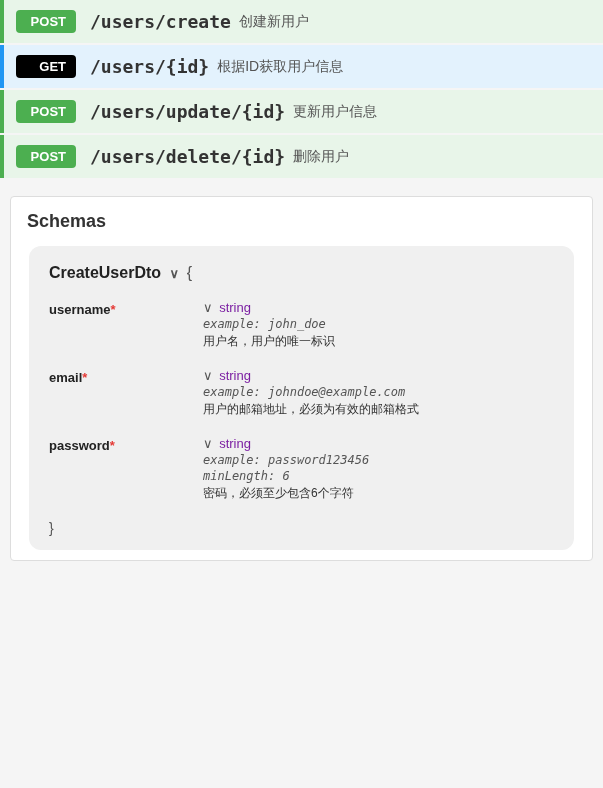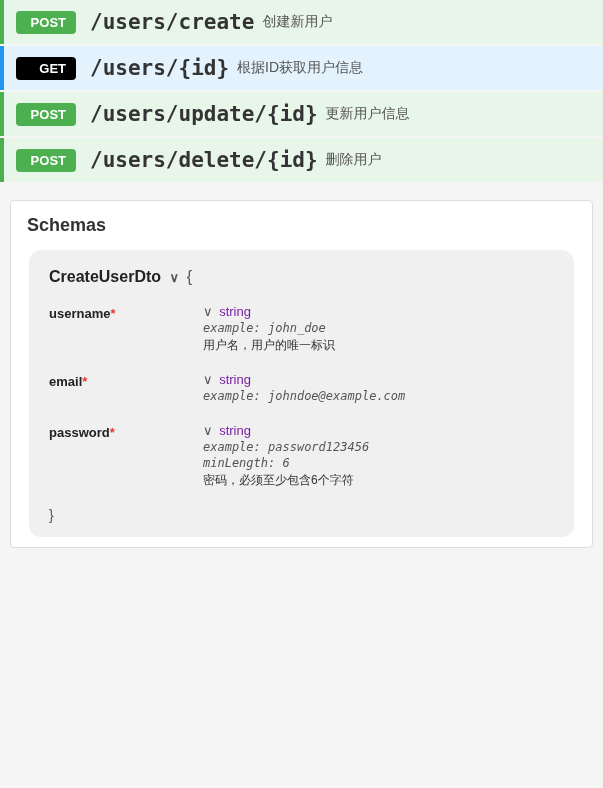--- a/index.html
+++ b/index.html
@@ -47,21 +47,21 @@
 
     .method-badge.post {
       background: #4caf50;
     }
 
     .method-badge.get {
       background: #000000;
     }
 
     .api-path {
-      font-size: 21px;
+      font-size: 18px;
       font-weight: bold;
       color: #333;
       margin-right: 8px;
       font-family: monospace;
     }
 
     .api-desc {
       font-size: 14px;
       color: #555;
     }
@@ -211,20 +211,21 @@
             <div class="field-type"><span class="arrow">∨</span> string</div>
             <div class="field-example">example: john_doe</div>
             <div class="field-desc">用户名，用户的唯一标识</div>
           </div>
         </div>
         <div class="schema-field">
           <div class="field-name">email<span class="required">*</span></div>
           <div class="field-details">
             <div class="field-type"><span class="arrow">∨</span> string</div>
             <div class="field-example">example: johndoe@example.com</div>
+            <div class="field-desc">用户的邮箱地址，必须为有效的邮箱格式</div>
           </div>
         </div>
         <div class="schema-field">
           <div class="field-name">password<span class="required">*</span></div>
           <div class="field-details">
             <div class="field-type"><span class="arrow">∨</span> string</div>
             <div class="field-example">example: password123456</div>
             <div class="field-minlength">minLength: 6</div>
             <div class="field-desc">密码，必须至少包含6个字符</div>
           </div>

